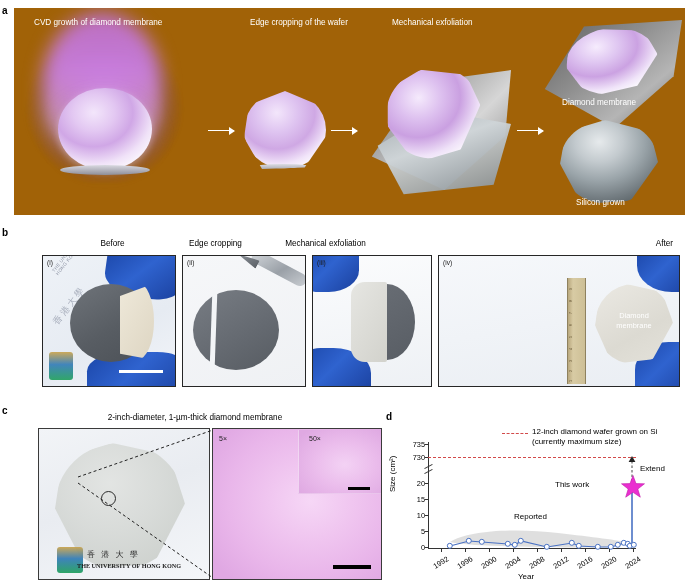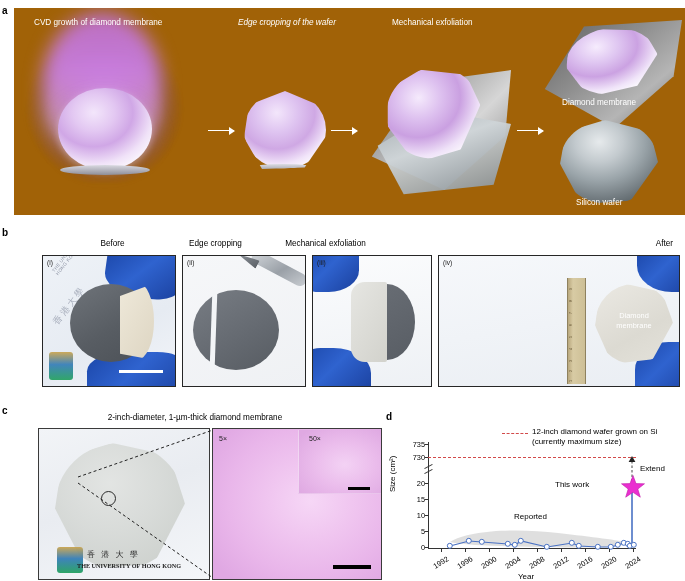--- a/index.html
+++ b/index.html
@@ -104,24 +104,24 @@
 
   <div class="sheet3"></div>
   <div class="w-a4"></div>
   <div class="w-a5"></div>
 
   <div class="arrow" style="left:194px;top:122px;width:26px;"></div>
   <div class="arrow" style="left:317px;top:122px;width:26px;"></div>
   <div class="arrow" style="left:503px;top:122px;width:26px;"></div>
 
   <div class="a-label" style="left:20px;top:10px;">CVD growth of diamond membrane</div>
-  <div class="a-label" style="left:224px;top:10px;font-style:italic;">Edge cropping of the wafer</div>
+  <div class="a-label" style="left:236px;top:10px;">Edge cropping of the wafer</div>
   <div class="a-label" style="left:378px;top:10px;">Mechanical exfoliation</div>
   <div class="a-label" style="left:548px;top:90px;">Diamond membrane</div>
-  <div class="a-label" style="left:562px;top:190px;">Silicon wafer</div>
+  <div class="a-label" style="left:562px;top:190px;">Silicon grown</div>
 </div>
 
 <div class="panel-letter" style="left:2px;top:228px;">b</div>
 <div id="panel-b">
   <div class="ttl" style="left:40px;top:17px;width:145px;">Before</div>
   <div class="ttl" style="left:143px;top:17px;width:145px;">Edge cropping</div>
   <div class="ttl" style="left:238px;top:17px;width:175px;">Mechanical exfoliation</div>
   <div class="ttl" style="left:408px;top:17px;width:265px;text-align:right;">After</div>
 
   <div class="photo" style="left:42px;top:33px;width:132px;height:130px;background:linear-gradient(150deg,#eef2f7,#e6ebf2 60%,#f3f5f9);">

